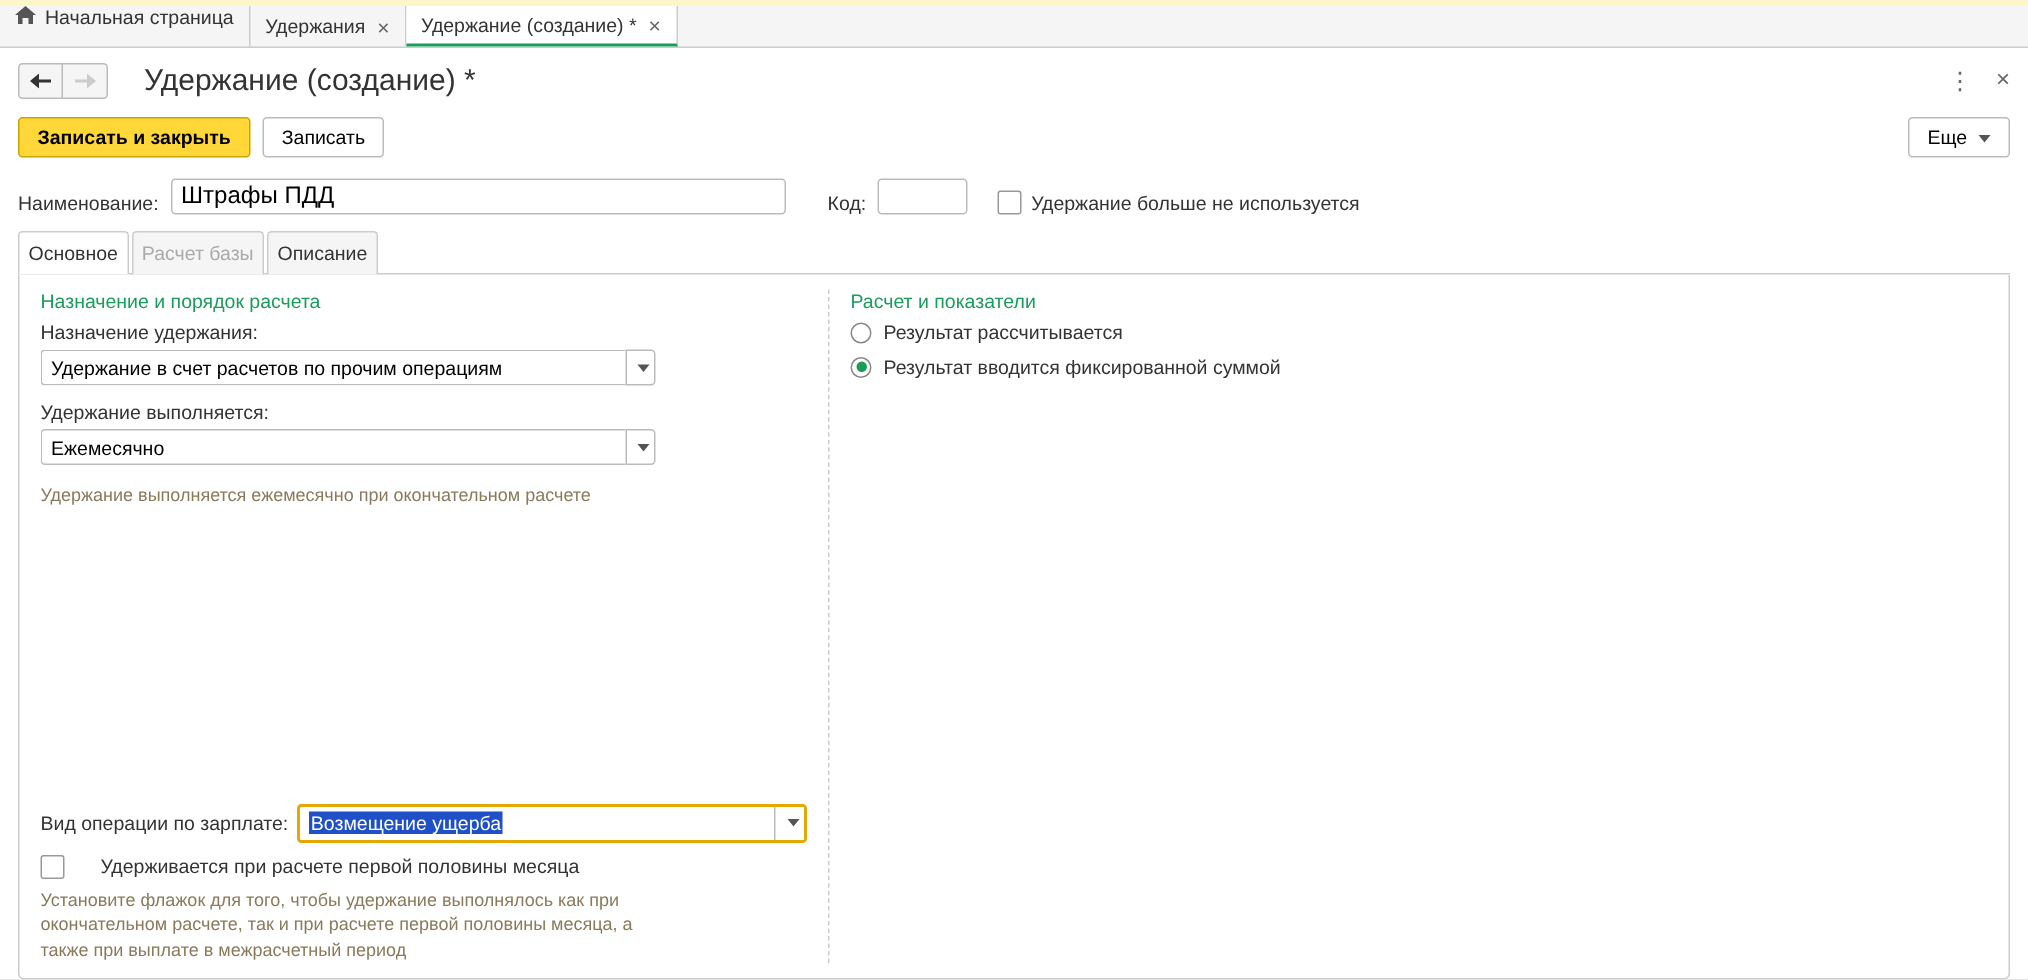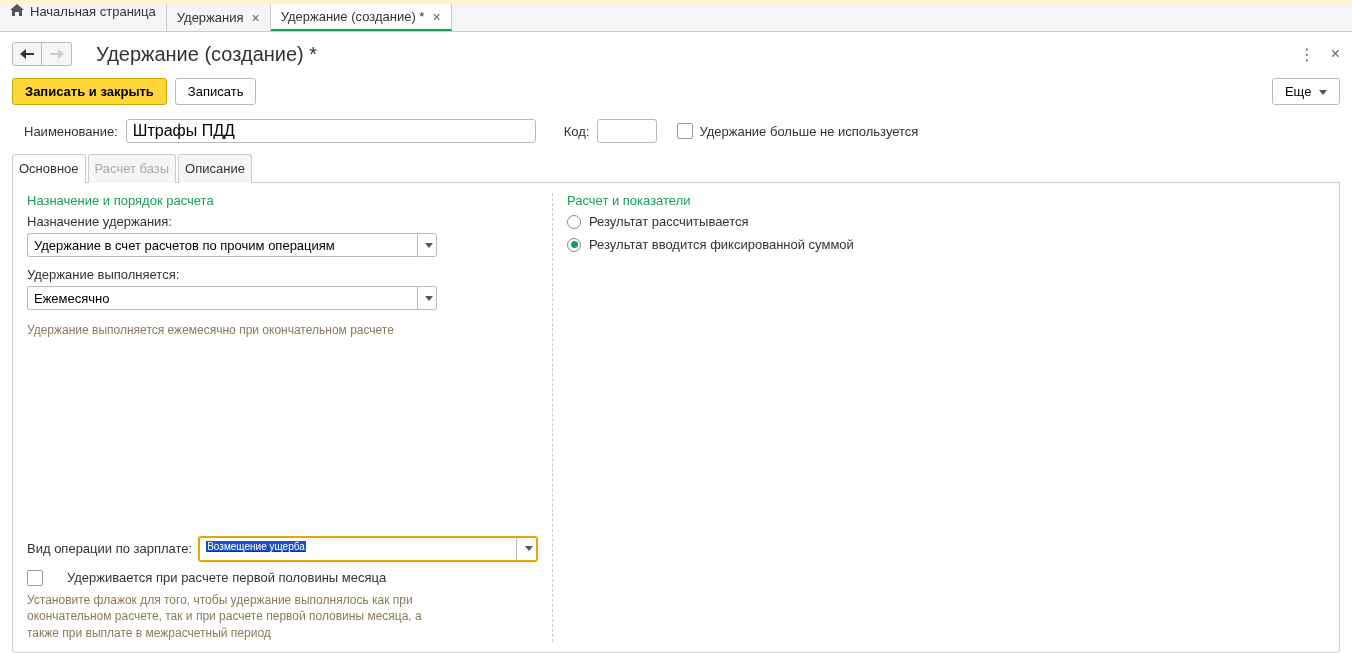--- a/index.html
+++ b/index.html
@@ -24,21 +24,21 @@
   .title-right { display: flex; align-items: center; gap: 16px; }
   .menu-dots { font-size: 16px; color: #666; cursor: pointer; }
   .close-x { font-size: 16px; color: #666; cursor: pointer; }
   
   .action-row { display: flex; align-items: center; padding: 6px 12px 10px 12px; gap: 8px; }
   .btn-primary { background: #ffd739; border: 1px solid #c9a600; padding: 5px 12px; border-radius: 3px; font-weight: bold; cursor: pointer; font-size: 13px; }
   .btn { background: #fff; border: 1px solid #bbb; padding: 5px 12px; border-radius: 3px; cursor: pointer; font-size: 13px; }
   .btn-more { margin-left: auto; }
   .caret-down { display: inline-block; width: 0; height: 0; border-left: 4px solid transparent; border-right: 4px solid transparent; border-top: 5px solid #555; margin-left: 4px; vertical-align: middle; }
   
-  .form-header-row { display: flex; align-items: center; padding: 4px 12px 10px 24px; gap: 8px; }
+  .form-header-row { display: flex; align-items: flex-end; padding: 4px 12px 10px 12px; gap: 8px; }
   .label { color: #333; white-space: nowrap; }
   .input { border: 1px solid #bbb; border-radius: 3px; padding: 3px 6px; font-size: 16px; height: 24px; }
   .input-name { width: 410px; }
   .input-code { width: 60px; }
   .gap20 { width: 12px; }
   .checkbox-wrap { display: flex; align-items: center; gap: 6px; margin-left: 12px; }
   .checkbox { width: 16px; height: 16px; border: 1px solid #999; border-radius: 2px; cursor: pointer; background: #fff; }
   
   .inner-tabs { display: flex; border-bottom: 1px solid #ccc; margin: 0 12px; }
   .inner-tab { padding: 6px 6px; border: 1px solid #ccc; border-bottom: none; margin-right: 2px; cursor: pointer; background: #f5f5f5; border-radius: 3px 3px 0 0; position: relative; top: 1px; }
@@ -56,21 +56,21 @@
   .combo-input { flex: 1; border: 1px solid #bbb; border-right: none; border-radius: 3px 0 0 3px; padding: 3px 6px; height: 24px; font-size: 13px; }
   .combo-btn { width: 20px; border: 1px solid #bbb; border-radius: 0 3px 3px 0; background: #fff; display: flex; align-items: center; justify-content: center; cursor: pointer; }
   
   .hint-text { color: #8a7a5b; font-size: 12px; margin-top: 2px; line-height: 1.4; }
   
   .spacer-grow { flex: 1; }
   
   .op-row { display: flex; align-items: center; gap: 6px; margin-bottom: 8px; }
   .op-label { white-space: nowrap; }
   .op-combo-wrap { display: flex; flex: 1; border: 2px solid #e5a800; border-radius: 3px; }
-  .op-combo-input { flex: 1; border: none; padding: 3px 6px; height: 22px; font-size: 10px; text-decoration: underline; }
+  .op-combo-input { flex: 1; border: none; padding: 3px 6px; height: 22px; font-size: 13px; }
   .op-combo-input .sel { background: #2050c8; color: #fff; padding: 0 1px; }
   .op-combo-btn { width: 20px; border: none; border-left: 1px solid #bbb; background: #fff; display: flex; align-items: center; justify-content: center; cursor: pointer; }
   
   .radio-row { display: flex; align-items: center; gap: 8px; margin-bottom: 8px; }
   .radio { width: 14px; height: 14px; border: 1px solid #888; border-radius: 50%; display: inline-flex; align-items: center; justify-content: center; cursor: pointer; background: #fff; }
   .radio.selected::after { content: ''; width: 7px; height: 7px; background: #1a9c5b; border-radius: 50%; }
   
   .chk-row { display: flex; align-items: center; gap: 24px; margin-bottom: 4px; }
 </style>
 </head>

